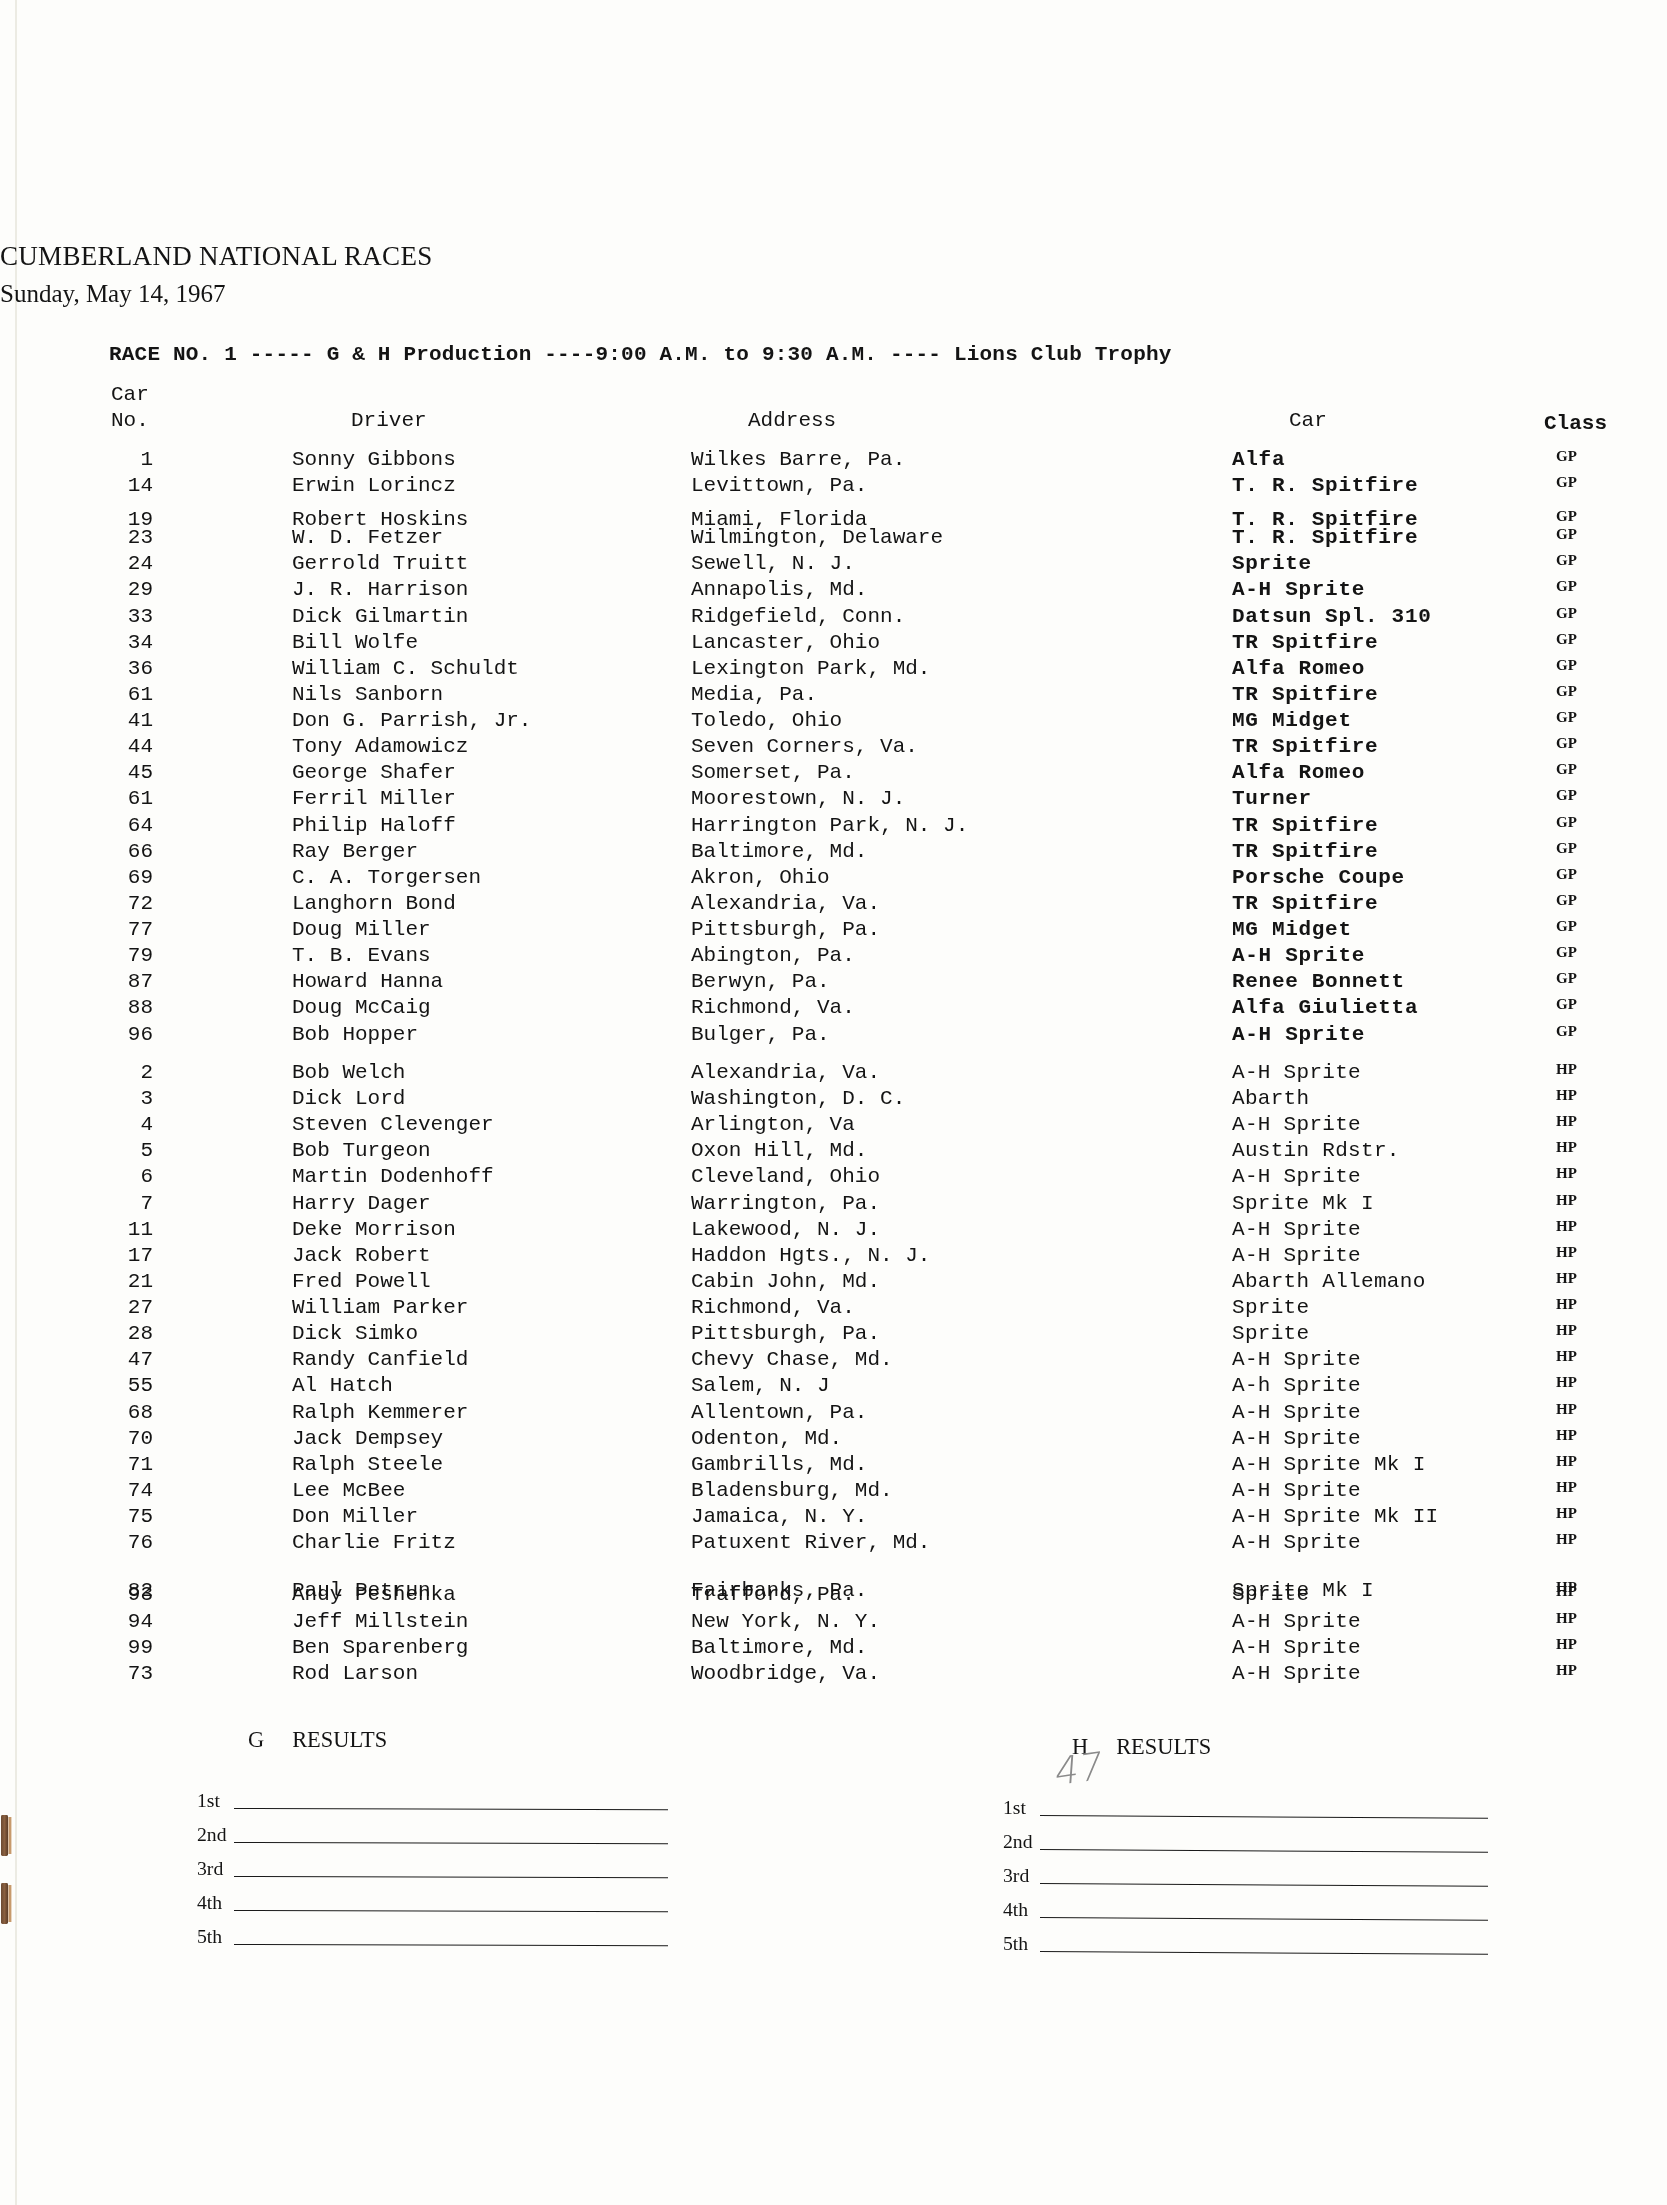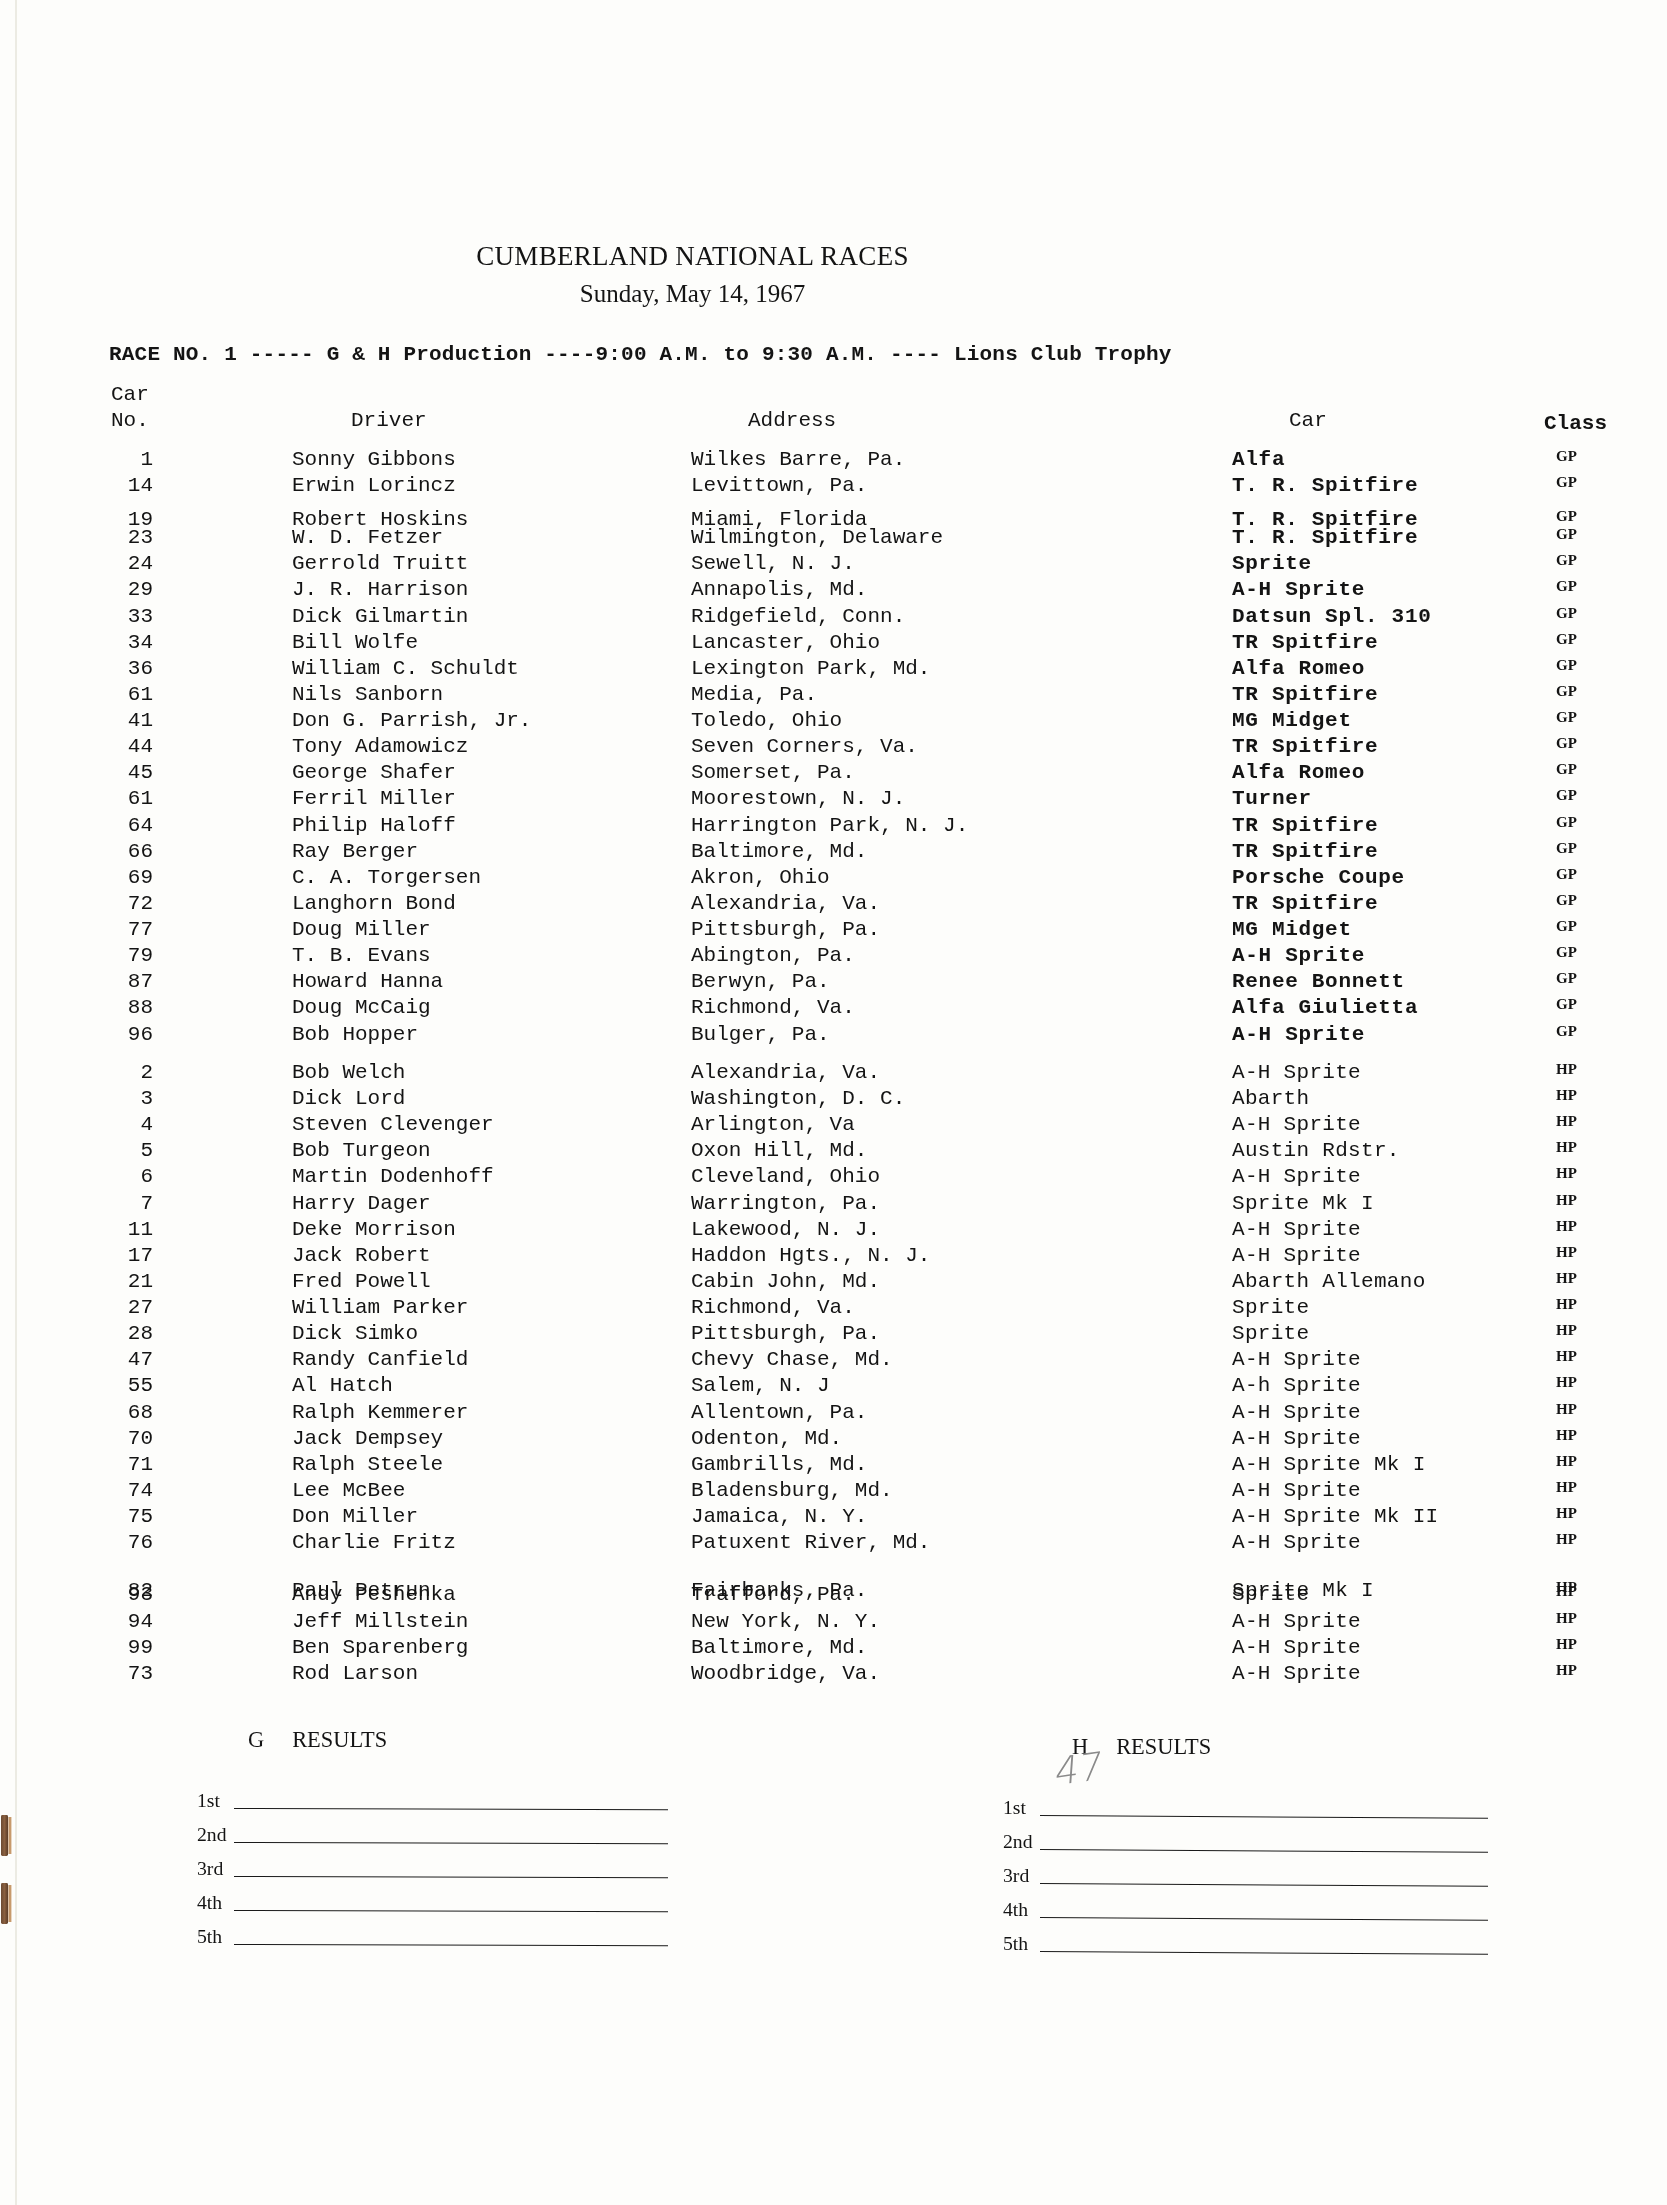--- a/index.html
+++ b/index.html
@@ -17,21 +17,21 @@
     }
     .staple {
       position: absolute; left: 1.4px; width: 6.8px; height: 41px;
       background: linear-gradient(90deg, #6b4a33, #8a6040, #5a3c28);
       border-radius: 1.4px;
       box-shadow: 5.4px 0 0 -2px #c79a6c;
     }
     .staple.s1 { top: 1815px; }
     .staple.s2 { top: 1883px; }
 
-    .title-block { position: absolute; left: 0; width: 1385px; text-align: center;
+    .title-block { position: absolute; left: 0; width: 1385px; 
       font-family: "Liberation Serif", "DejaVu Serif", serif; }
     .title { top: 241px; font-size: 27px; letter-spacing: 0.3px; }
     .date { top: 280px; font-size: 25px; }
 
     .race-line {
       position: absolute; left: 109px; top: 343px;
       font-family: "Liberation Mono", "DejaVu Sans Mono", monospace;
       font-size: 21px; font-weight: bold; white-space: pre; letter-spacing: 0.2px;
     }
 

